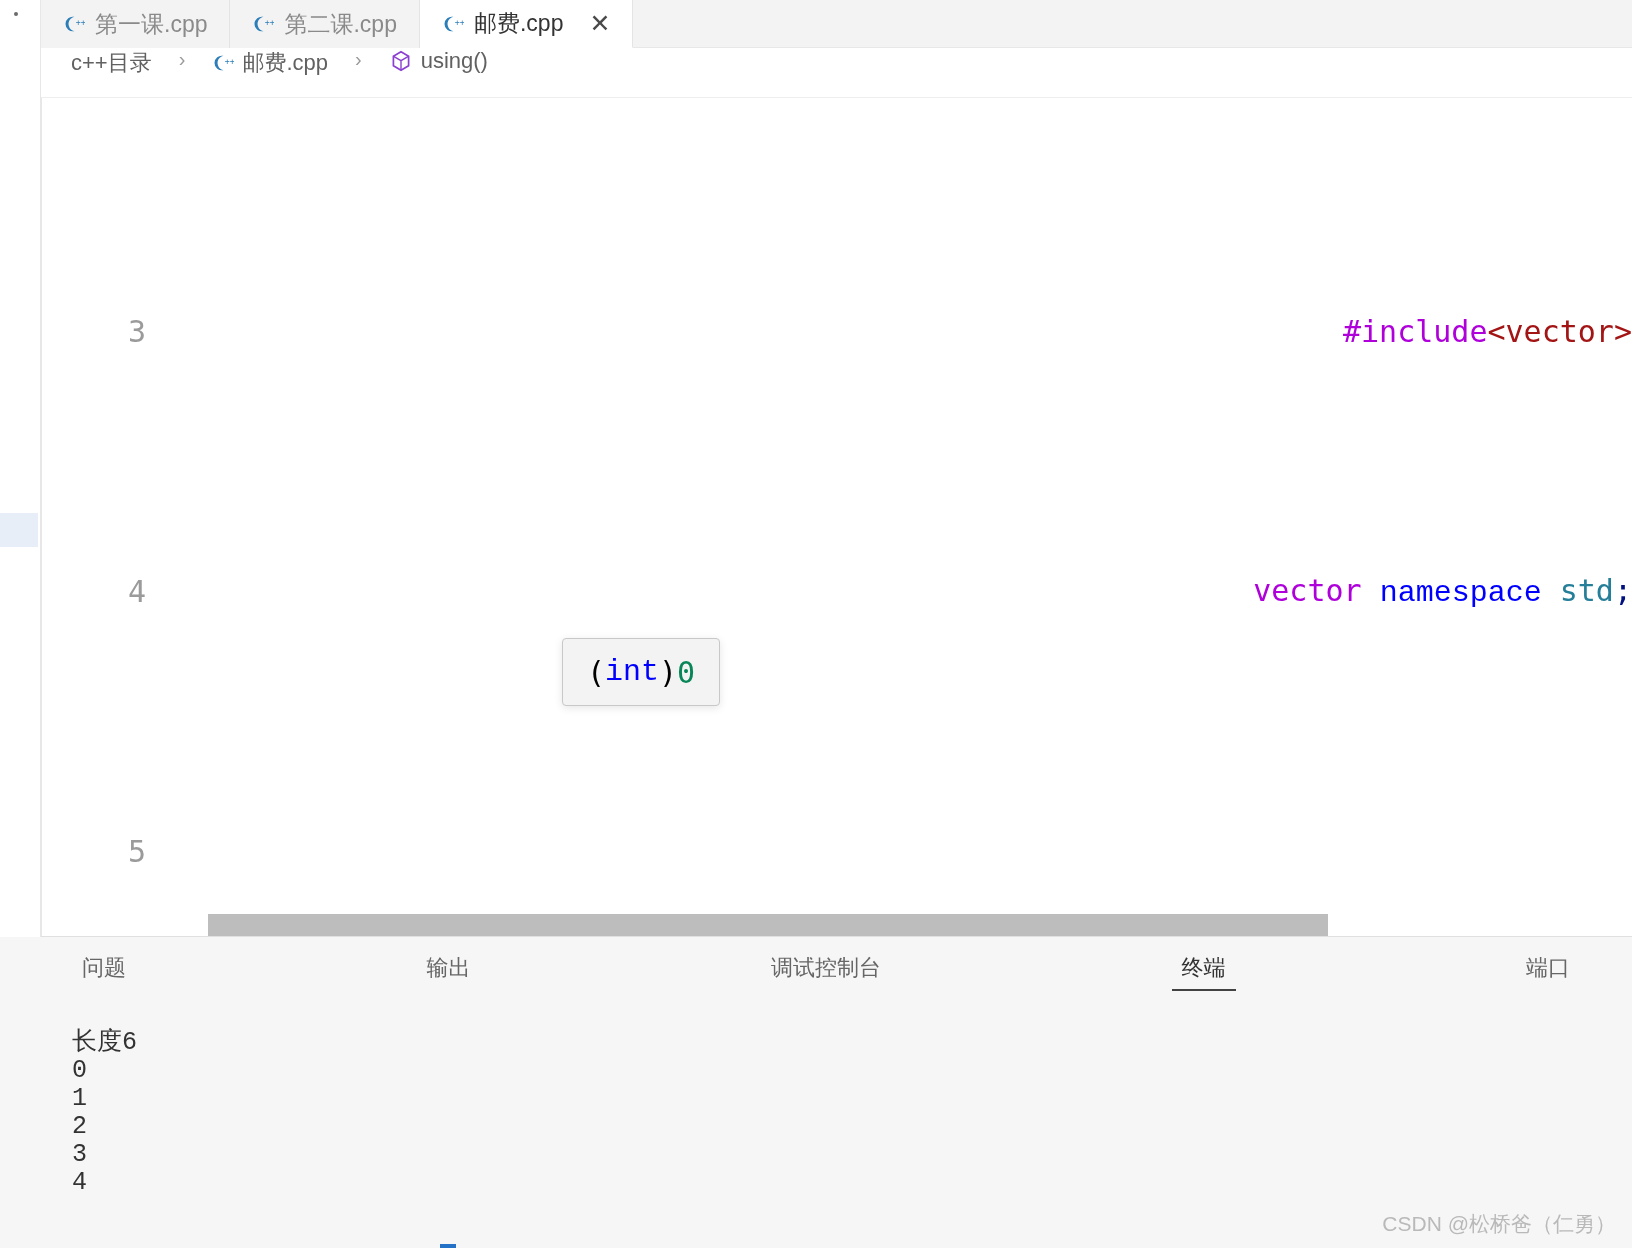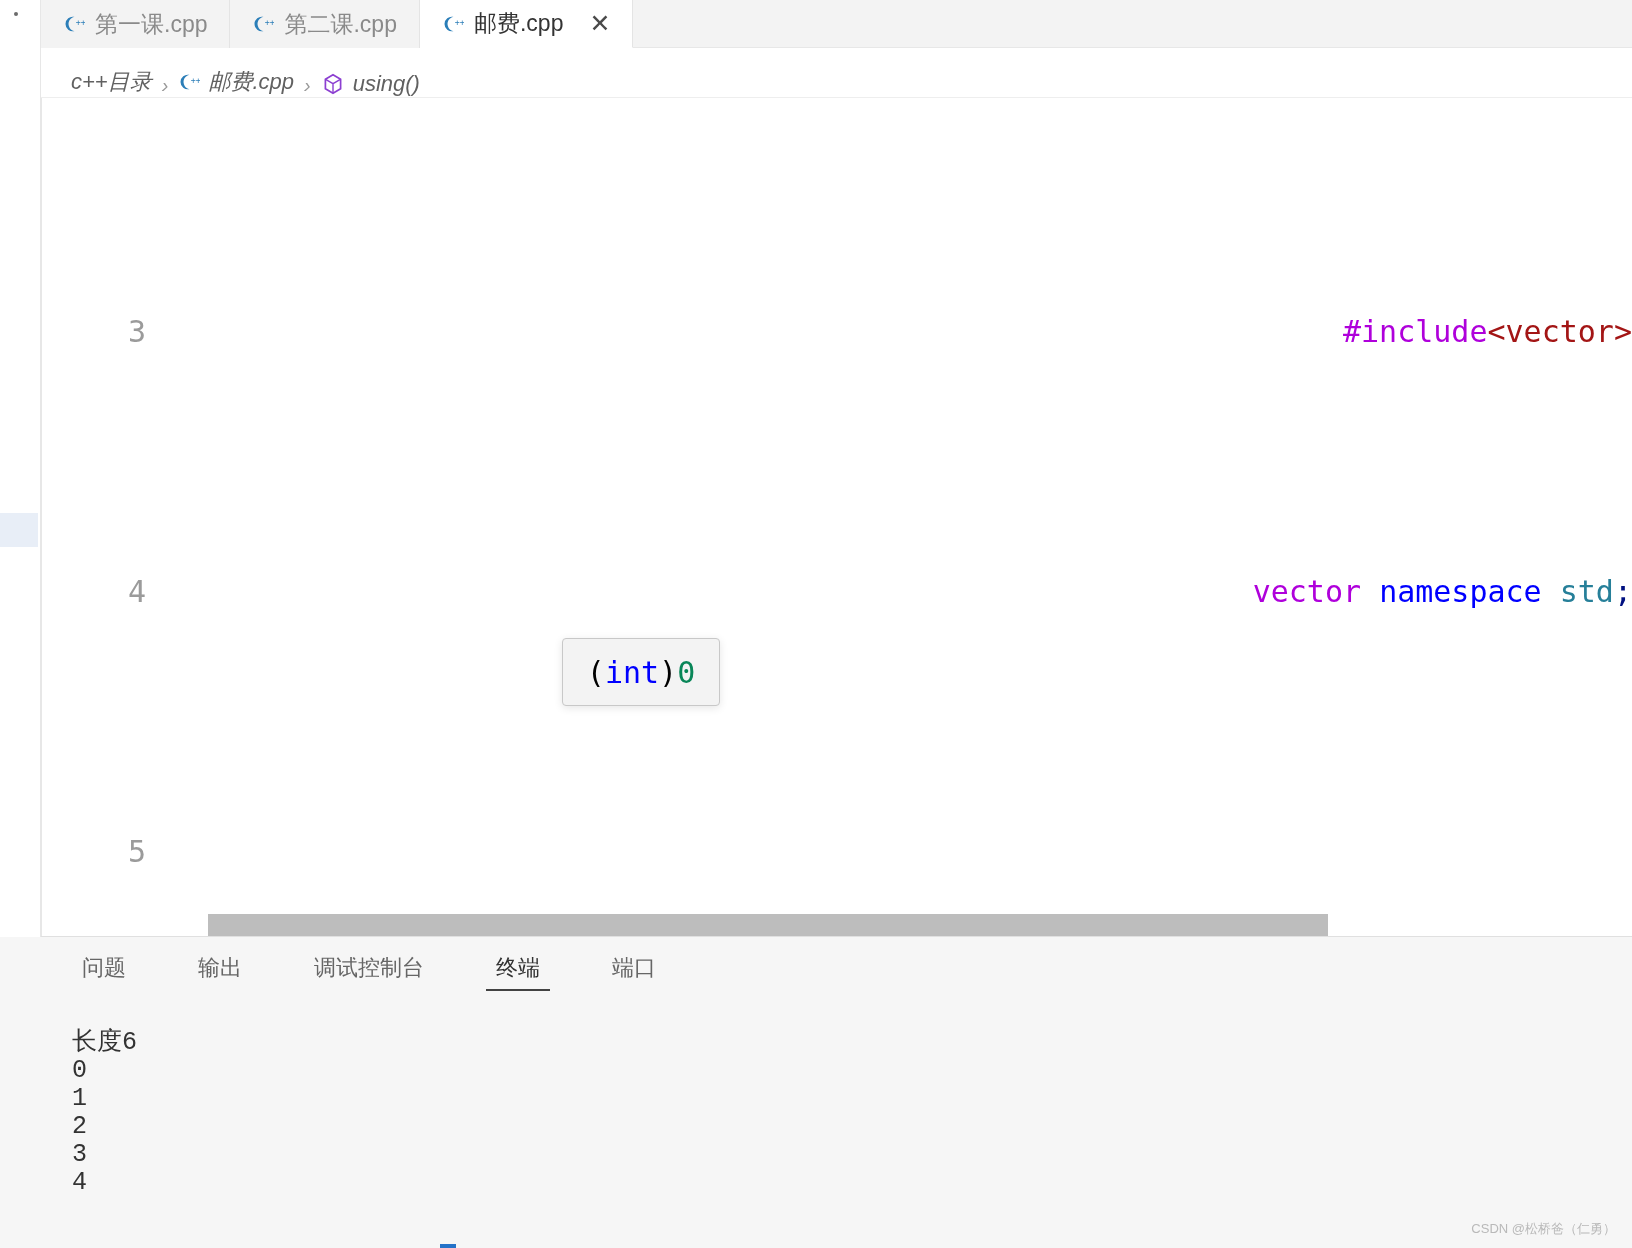--- a/index.html
+++ b/index.html
@@ -76,28 +76,27 @@
     display: inline-block;
     flex: 0 0 22px;
   }
   .cpp-icon svg { display: block; }
 
   
   .breadcrumb {
     margin-left: 41px;
     height: 50px;
     background: #ffffff;
-    display: flex; align-items: flex-end;
+    display: flex; align-items: flex-start;
     padding-left: 30px;
-    gap: 8px;
+    gap: 25px;
     font-size: 22px;
     color: #616161;
     border-bottom: 1px solid #eeeeee;
     flex: 0 0 50px;
-    font-style: italic;
   }
   .crumb { display: flex; align-items: center; gap: 8px; cursor: pointer; }
   .crumb-sep { color: #9a9a9a; font-size: 20px; padding: 0 2px; }
   .hex-icon { width: 24px; height: 24px; flex: 0 0 24px; }
 
   
   .editor {
     position: relative;
     margin-left: 41px;
     background: #ffffff;
@@ -125,21 +124,21 @@
     text-align: right;
     padding-right: 22px;
     color: #9b9b9b;
     font-size: 30px;
     user-select: none;
   }
   .ctext { position: relative; flex: 1 1 auto; text-align: right; }
 
   
   .t-pre   { color: #af00db; }
-  .t-kw    { color: #0000ff; }
+  .t-kw    { color: #0000ff; font-family: Liberation Mono, monospace; }
   .t-kw2   { color: #af00db; }
   .t-num   { color: #098658; }
   .t-str   { color: #a31515; }
   .t-var   { color: #001080; }
   .t-op    { color: #000000; }
   .t-ns    { color: #267f99; }
 
   
   .hover-tip {
     position: absolute;
@@ -178,20 +177,21 @@
     border-top: 1px solid #e0e0e0;
     position: relative;
     display: flex; flex-direction: column;
     margin-left: 0;
   }
   .panel-tabs {
     height: 62px;
     display: flex; align-items: center;
     padding-left: 72px;
     gap: 0;
+    justify-content: space-between;
   }
   .ptab {
     font-size: 22px;
     color: #666666;
     padding: 0 10px;
     margin-right: 52px;
     height: 58px;
     display: flex; align-items: center;
     position: relative;
     cursor: pointer;
@@ -217,21 +217,21 @@
   .term-line { height: 28px; white-space: pre; }
   .term-caret {
     position: absolute;
     left: 440px; bottom: 0px;
     width: 16px; height: 4px;
     background: #2472c8;
   }
   .watermark {
     position: absolute;
     right: 16px; bottom: 10px;
-    font-size: 13px;
+    font-size: 21px;
     color: #b9b9b9;
     font-family: "Liberation Sans", sans-serif;
     white-space: nowrap;
   }
 </style>
 </head>
 <body>
 
 <div id="root">
 

